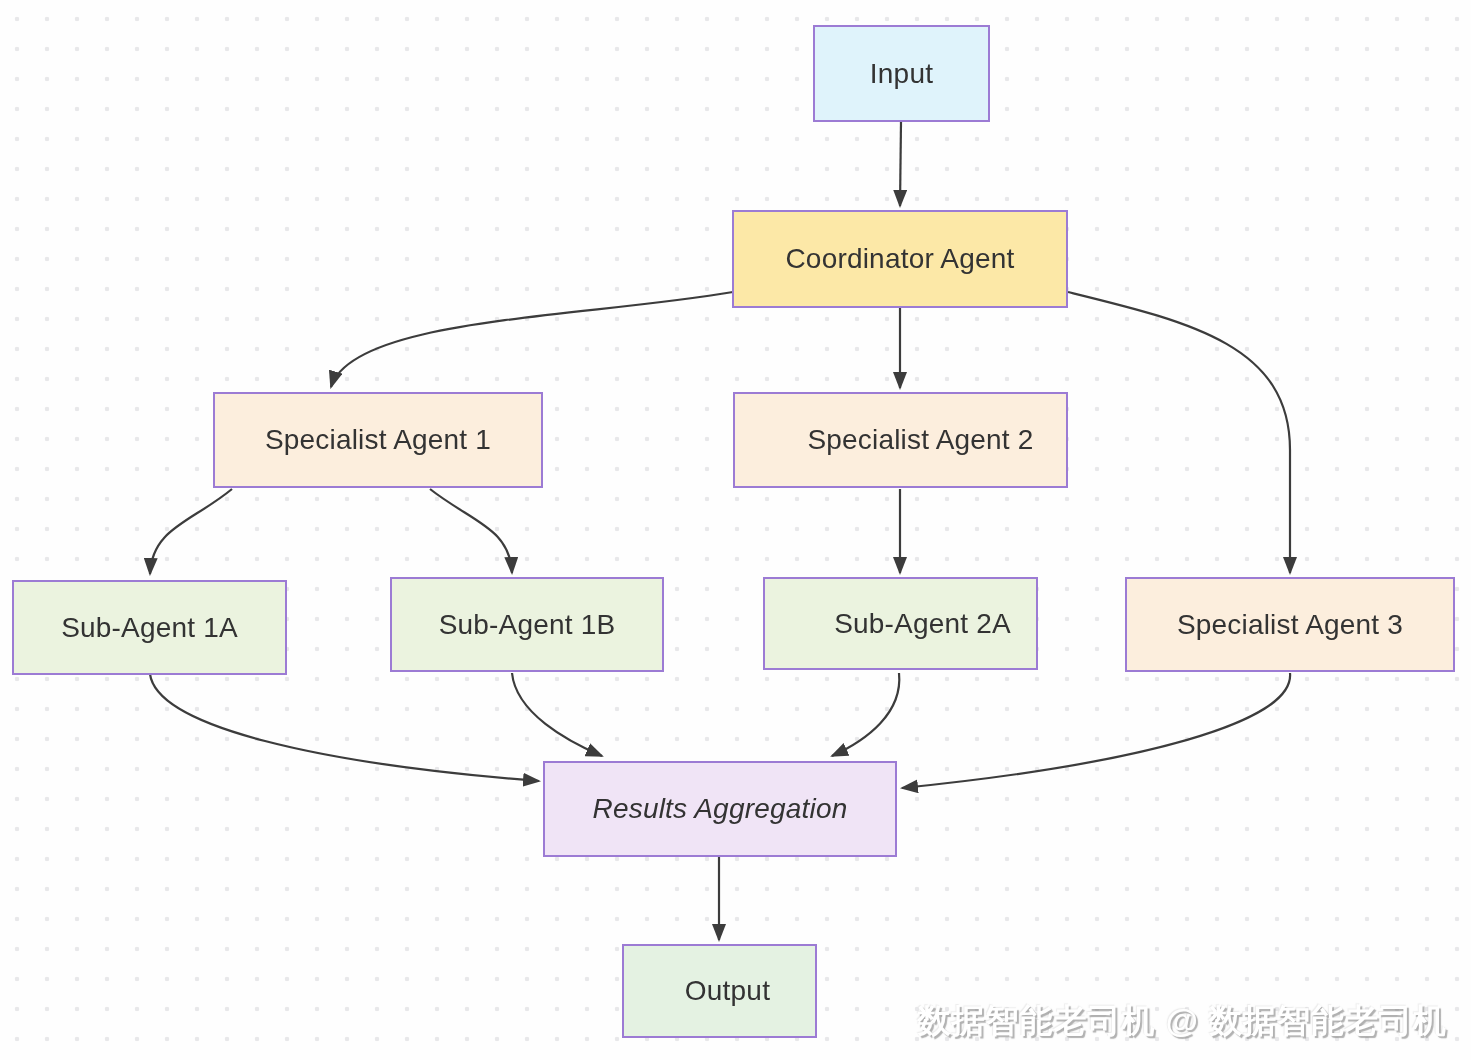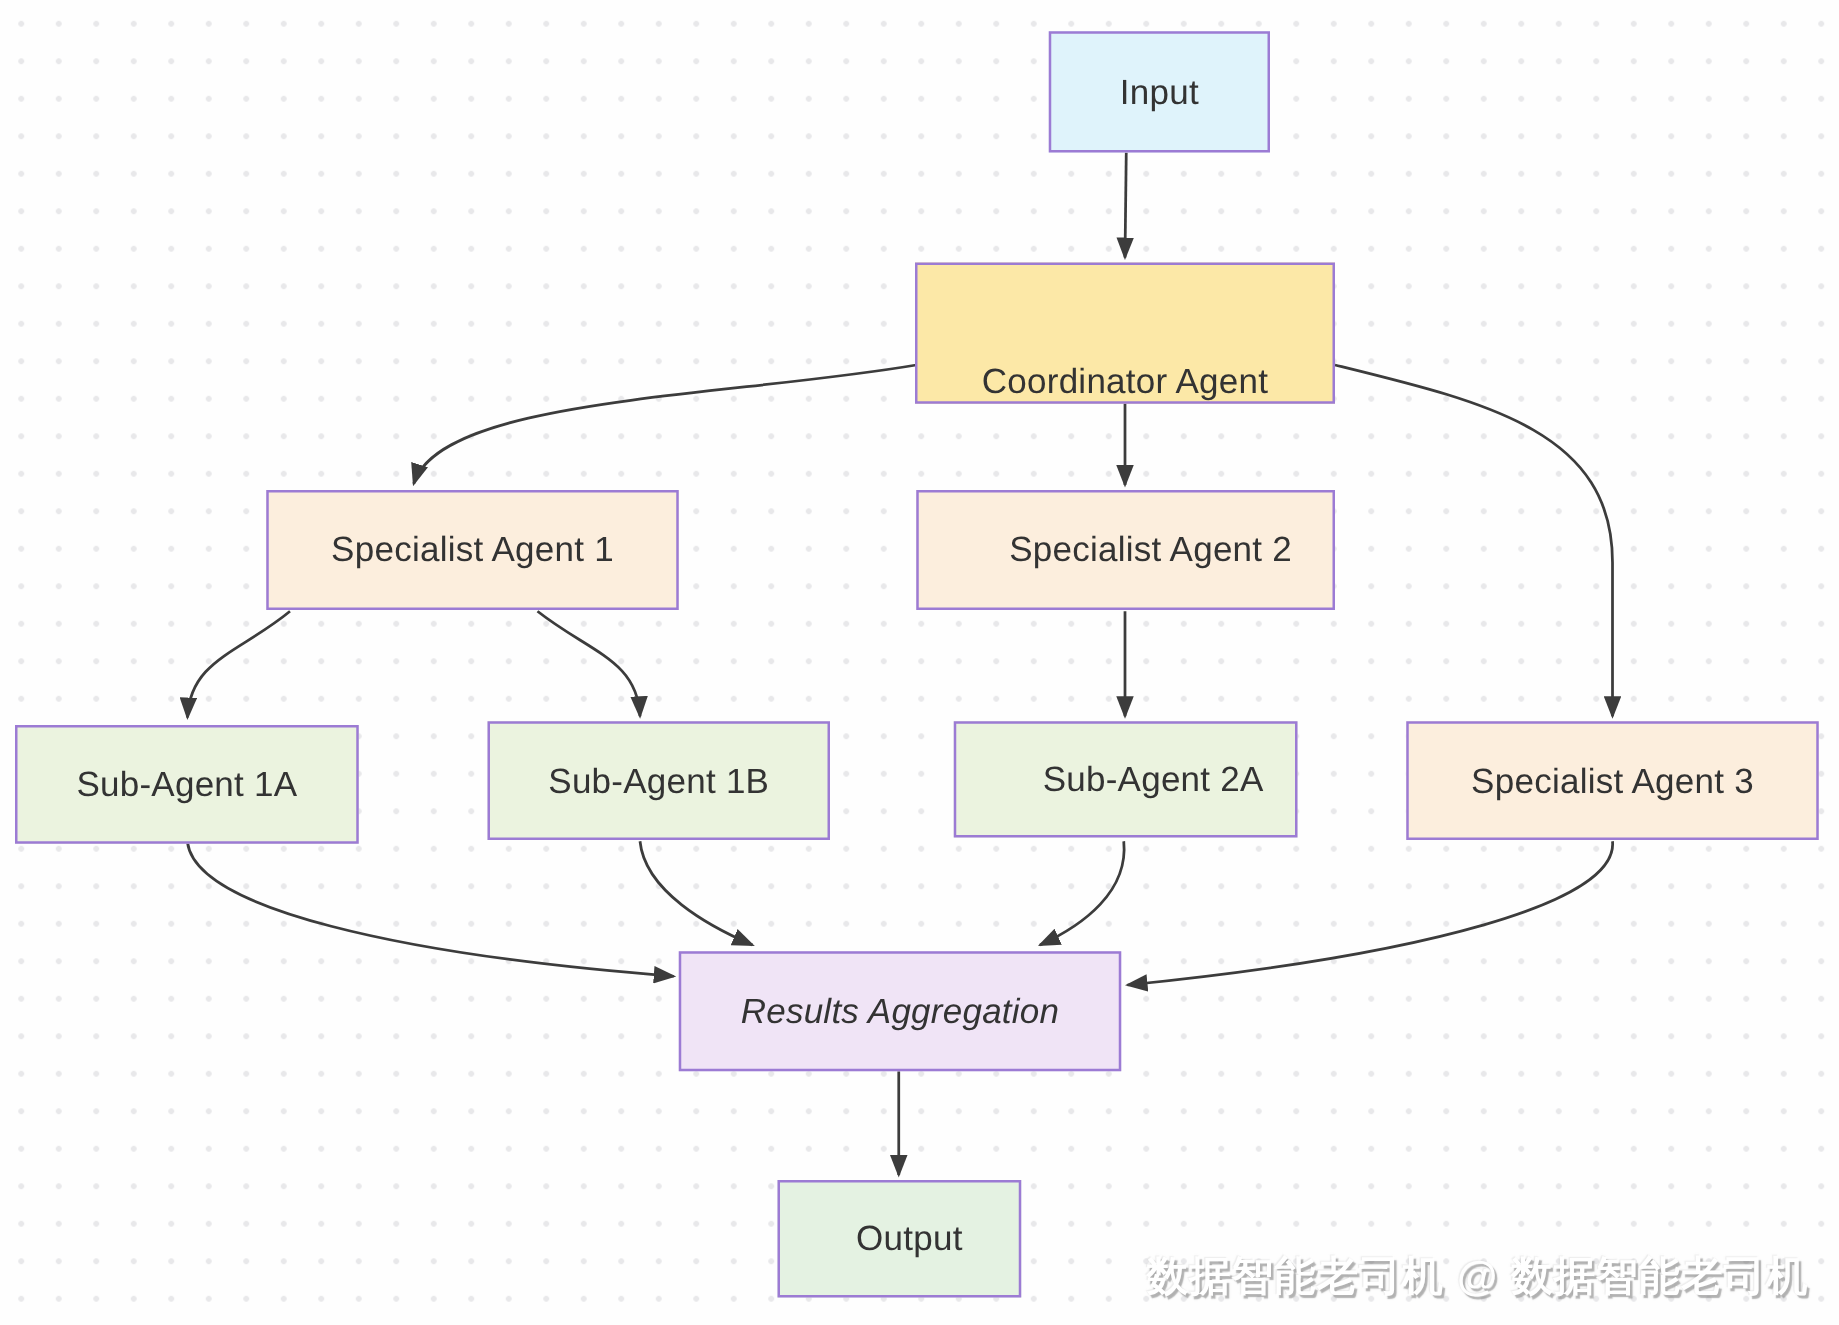--- a/index.html
+++ b/index.html
@@ -35,22 +35,22 @@
     box-sizing: border-box;
     border: 2px solid #9c7bd4;
     display: flex;
     align-items: center;
     justify-content: center;
     color: #333333;
     font-size: 28px;
     letter-spacing: 0.2px;
     text-align: center;
   }
-  .n-input       { left: 813px;  top: 25px;  width: 177px; height: 97px; margin-left: 26px; }
-  .n-coordinator { left: 732px;  top: 210px; width: 336px; height: 113px; align-items: flex-end; }
+  .n-input       { left: 813px;  top: 25px;  width: 177px; height: 97px; }
+  .n-coordinator { left: 732px;  top: 210px; width: 336px; height: 98px; }
   .n-specialist1 { left: 165px;  top: 392px; width: 330px; height: 96px; }
   .n-specialist2 { left: 733px;  top: 392px; width: 335px; height: 96px; padding-left: 40px; }
   .n-sub1a       { left: 12px;   top: 556px; width: 275px; height: 95px; margin-top: 24px; }
   .n-sub1b       { left: 390px;  top: 577px; width: 274px; height: 95px; text-align: right; }
   .n-sub2a       { left: 763px;  top: 577px; width: 275px; height: 93px; padding-left: 44px; }
   .n-specialist3 { left: 1125px; top: 577px; width: 330px; height: 95px; }
   .n-results     { left: 543px;  top: 761px; width: 354px; height: 96px; font-style: italic; }
   .n-output      { left: 622px;  top: 944px; width: 195px; height: 94px; }
   .watermark {
     position: absolute;

